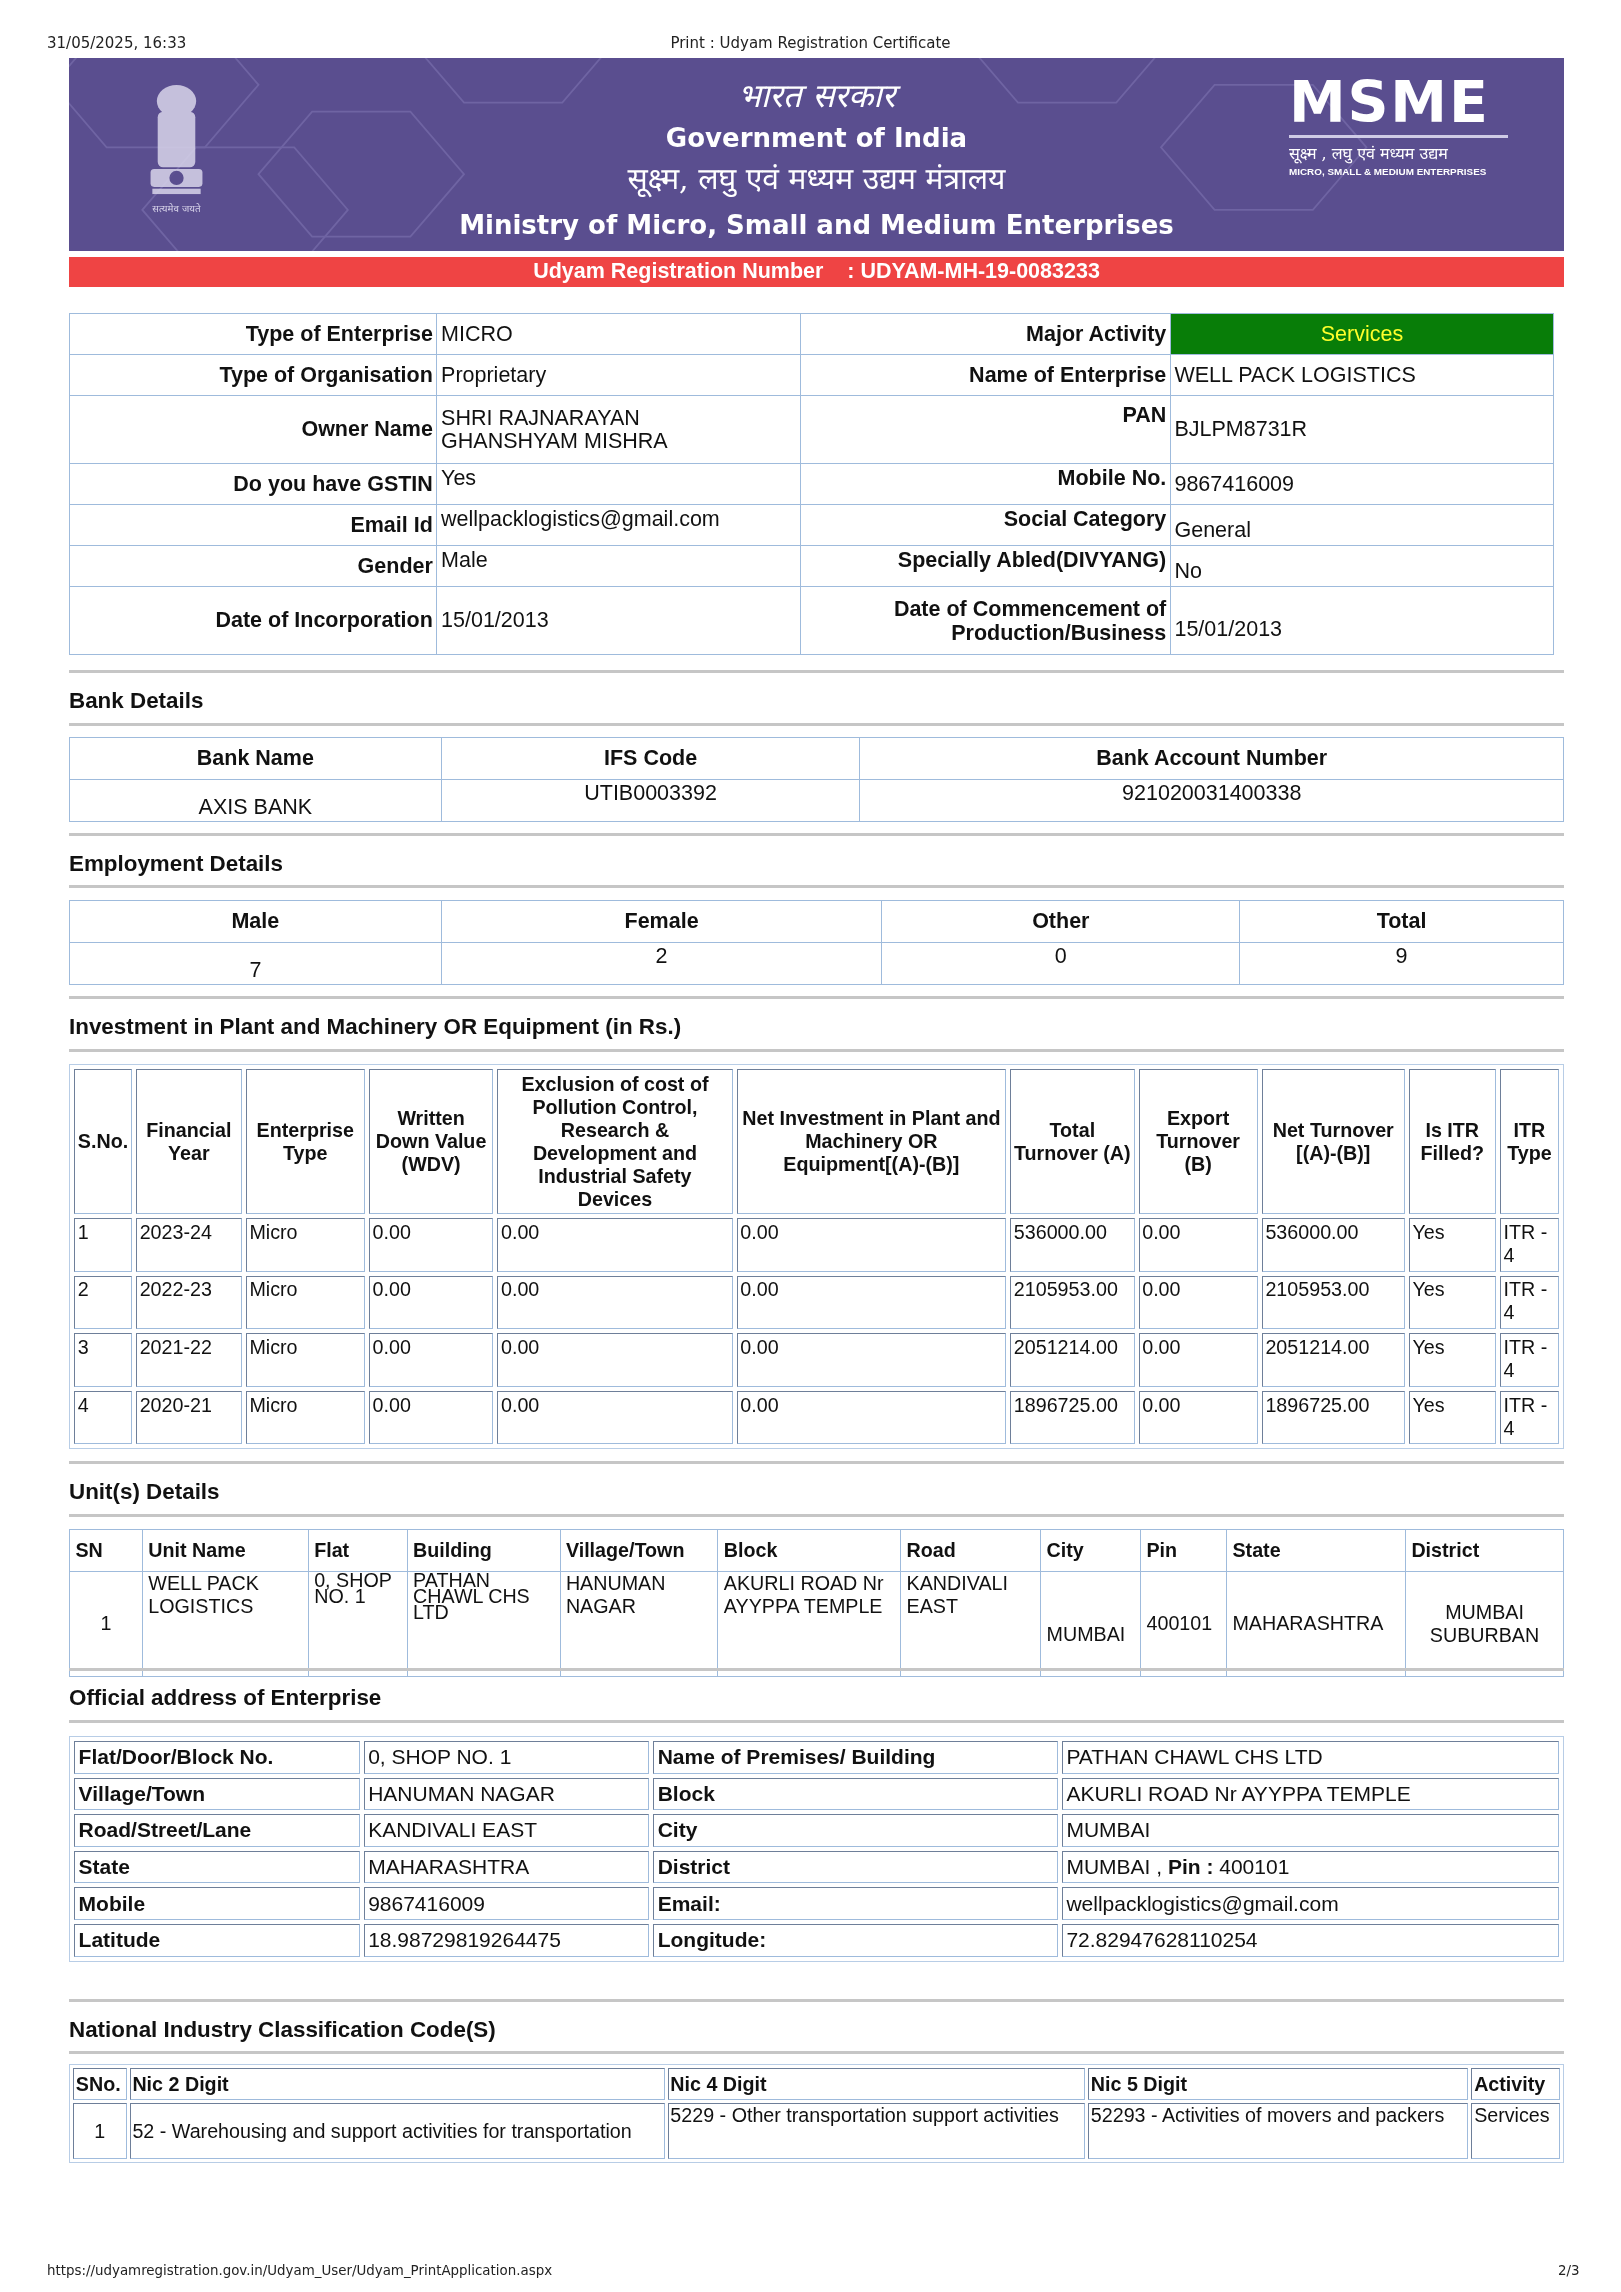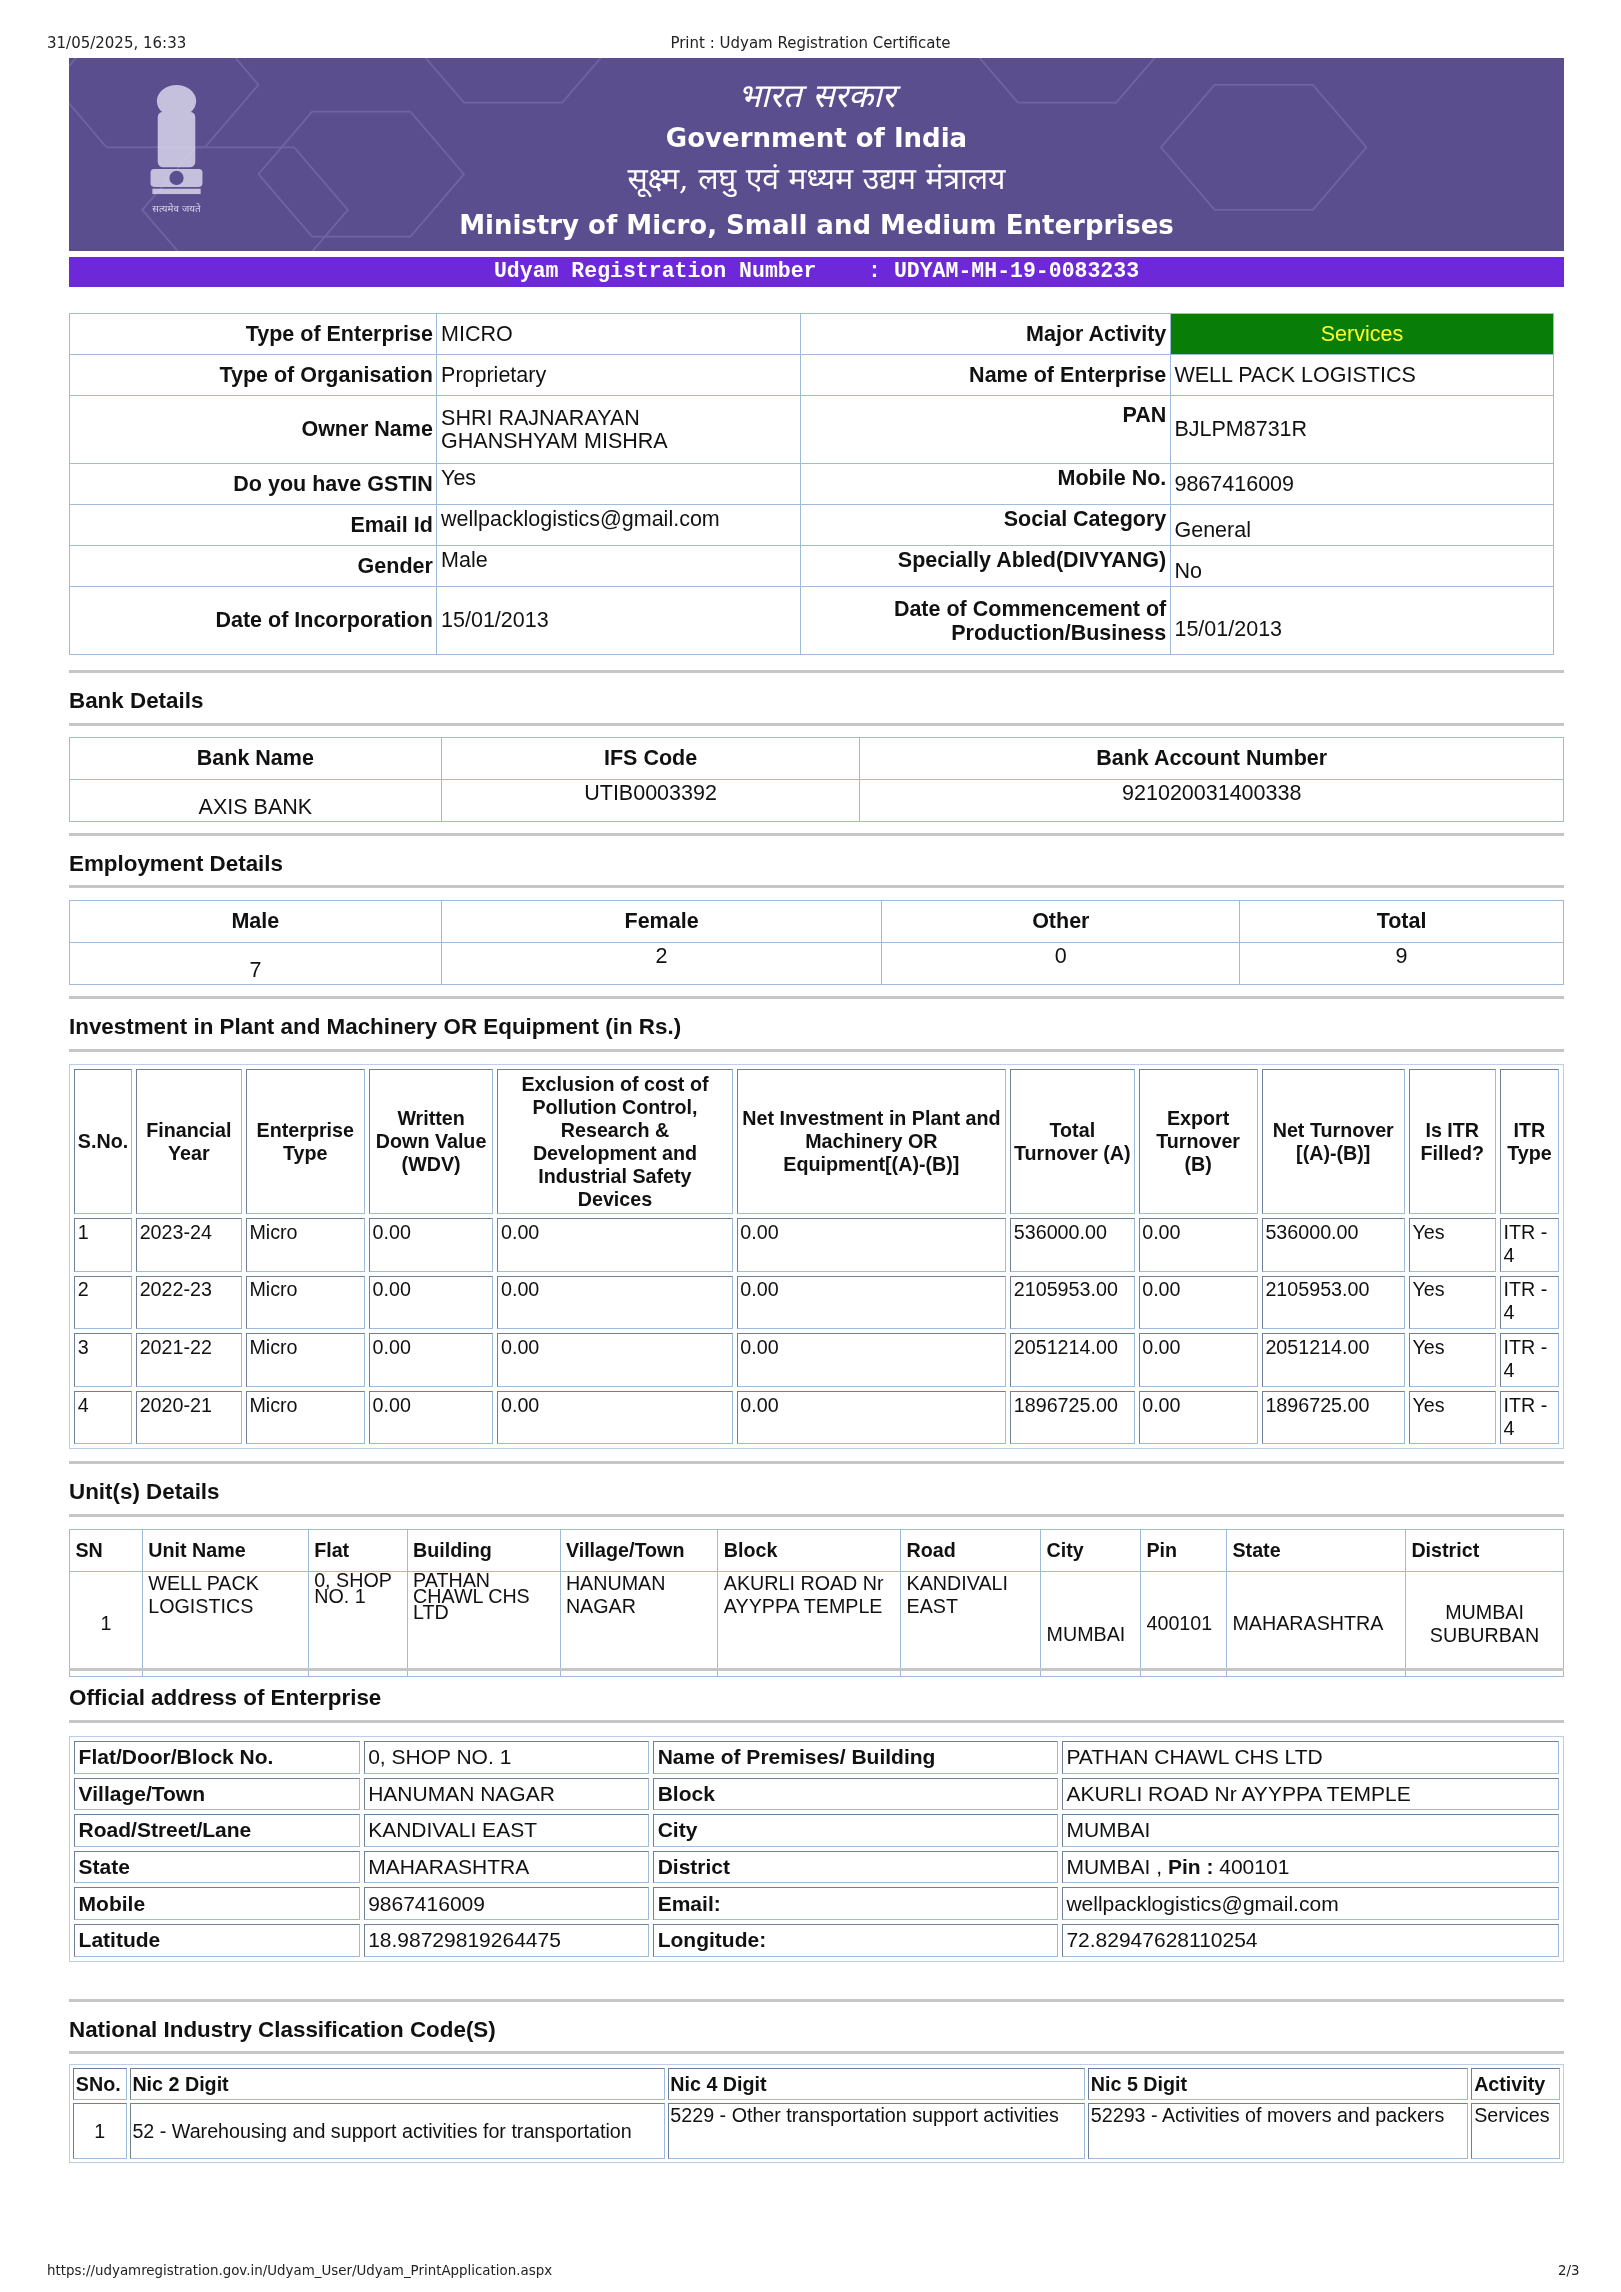--- a/index.html
+++ b/index.html
@@ -14,21 +14,21 @@
   .hi1 { top: 14px; font-size: 33px; font-family: "DejaVu Serif", serif; font-style: italic; }
   .en1 { top: 65px; font-size: 26px; font-weight: bold; font-family: "DejaVu Sans", sans-serif; }
   .hi2 { top: 99px; font-size: 30px; font-family: "DejaVu Serif", serif; }
   .en2 { top: 152px; font-size: 26px; font-weight: bold; font-family: "DejaVu Sans", sans-serif; }
   .msme-logo { position: absolute; left: 1220px; top: 16px; width: 233px; color: #fff; }
   .msme-word { font-size: 57px; font-weight: bold; letter-spacing: 1.8px; line-height: 56px; font-family: "DejaVu Sans", sans-serif; }
   .msme-rule { height: 2.7px; background: #cfcbe6; margin: 5.4px 0 3.6px 0; width: 219px; }
   .msme-hi { font-size: 16px; font-family: "DejaVu Serif", serif; }
   .msme-en { font-size: 9.9px; font-weight: bold; margin-top: 2.7px; }
 
-  .reg-bar { position: absolute; left: 69px; top: 257px; width: 1495px; height: 29.6px; background: #6d28d9; color: #fff; font-size: 21.5px; font-weight: bold; text-align: center; line-height: 29.6px; font-family: Liberation Mono, monospace; }
+  .reg-bar { position: absolute; left: 69px; top: 257px; width: 1495px; height: 29.6px; background: #ef4444; color: #fff; font-size: 21.5px; font-weight: bold; text-align: center; line-height: 29.6px; }
 
   table { border-collapse: collapse; }
   .tbl-blue td, .tbl-blue th { border: 1.8px solid #9fbbdc; }
 
   .basic { position: absolute; left: 69px; top: 313px; width: 1485px; }
   .basic td { font-size: 21.5px; vertical-align: middle; padding: 1.8px 3.6px; }
   .basic .lbl { text-align: right; font-weight: bold; }
   .basic .val { text-align: left; vertical-align: top; padding-top: 9px; }
   .basic .val.mid { vertical-align: middle; padding-top: 1.8px; }
   .basic .activity { background: #087d08; color: #ffff2b; text-align: center; }
@@ -83,20 +83,26 @@
       <rect x="16" y="104" width="58" height="20" rx="4"></rect>
       <circle cx="45" cy="114" r="8" fill="#5a4e8f"></circle>
       <rect x="18" y="126" width="54" height="6"></rect>
     </g>
     <text x="45" y="152" text-anchor="middle" fill="#d8d4ea" font-size="11" font-family="DejaVu Serif, serif">सत्यमेव जयते</text>
   </svg>
   <div class="banner-center hi1">भारत सरकार</div>
   <div class="banner-center en1">Government of India</div>
   <div class="banner-center hi2">सूक्ष्म, लघु एवं मध्यम उद्यम मंत्रालय</div>
   <div class="banner-center en2">Ministry of Micro, Small and Medium Enterprises</div>
+  <div class="msme-logo">
+    <div class="msme-word">MSME</div>
+    <div class="msme-rule"></div>
+    <div class="msme-hi">सूक्ष्म , लघु एवं मध्यम उद्यम</div>
+    <div class="msme-en">MICRO, SMALL &amp; MEDIUM ENTERPRISES</div>
+  </div>
 </div>
 
 <div class="reg-bar">
   <span>Udyam Registration Number</span>&nbsp;&nbsp;&nbsp;
   <span>: UDYAM-MH-19-0083233</span>
 </div>
 
 <table class="basic tbl-blue">
   <colgroup>
       <col style="width:371px">

